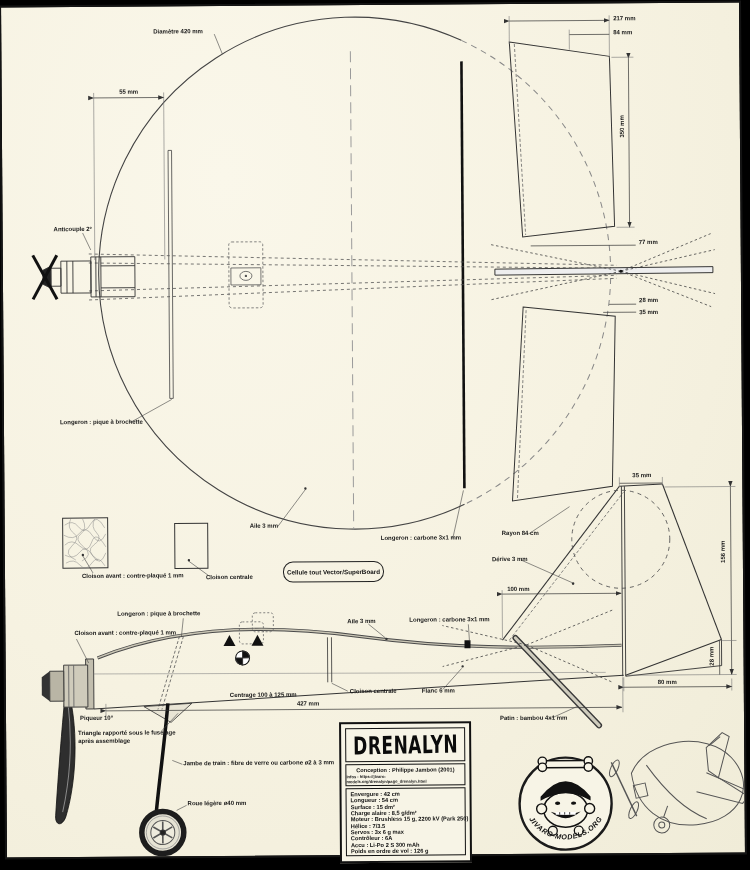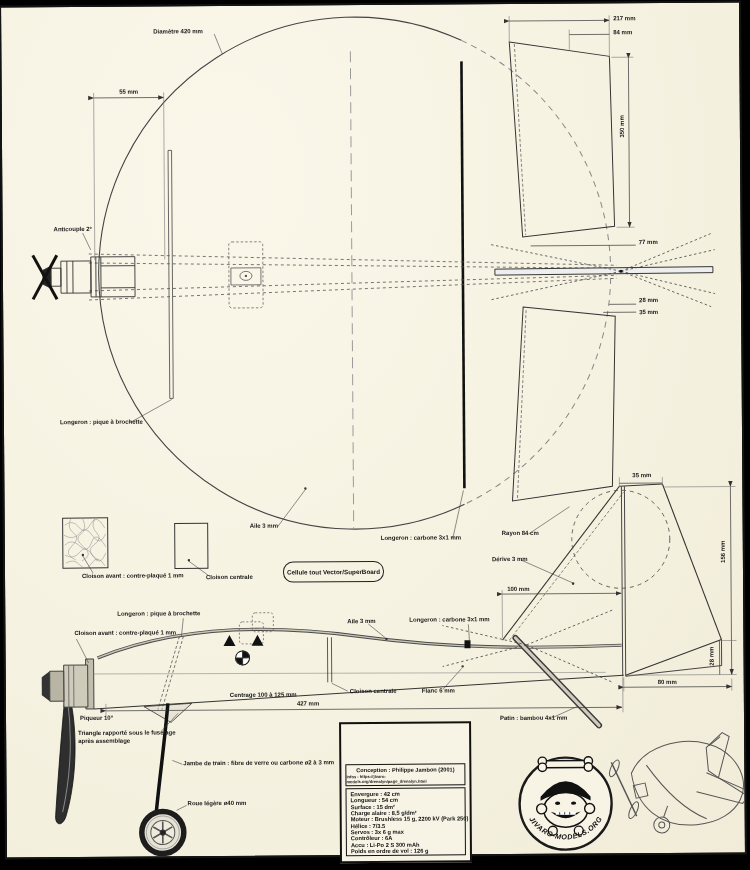--- a/index.html
+++ b/index.html
@@ -338,20 +338,23 @@
   <div class="lbl" style="left:344px;top:683px">Cloison centrale</div>
   <div class="lbl" style="left:416px;top:683px">Flanc 6 mm</div>
   <div class="lbl" style="left:74px;top:708px">Piqueur 10°</div>
   <div class="lbl" style="left:72px;top:723px">Triangle rapporté sous le fuselage</div>
   <div class="lbl" style="left:72px;top:731px">après assemblage</div>
   <div class="lbl" style="left:177px;top:754px">Jambe de train : fibre de verre ou carbone ø2 à 3 mm</div>
   <div class="lbl" style="left:181px;top:794px">Roue légère ø40 mm</div>
   <div class="lbl" style="left:494px;top:711px">Patin : bambou 4x1 mm</div>
 
   <div id="tblock">
+    <div id="tb-title">
+      <span>DRENALYN</span>
+    </div>
     <div id="tb-conc">
       <div class="c1">Conception : Philippe Jambon (2001)</div>
       <div class="c2">Infos : https://jivaro-models.org/drenalyn/page_drenalyn.html</div>
     </div>
     <div id="tb-specs">
       <div>Envergure : 42 cm</div>
       <div>Longueur : 54 cm</div>
       <div>Surface : 15 dm²</div>
       <div>Charge alaire : 8,5 g/dm²</div>
       <div>Moteur : Brushless 15 g, 2200 kV (Park 250)</div>

